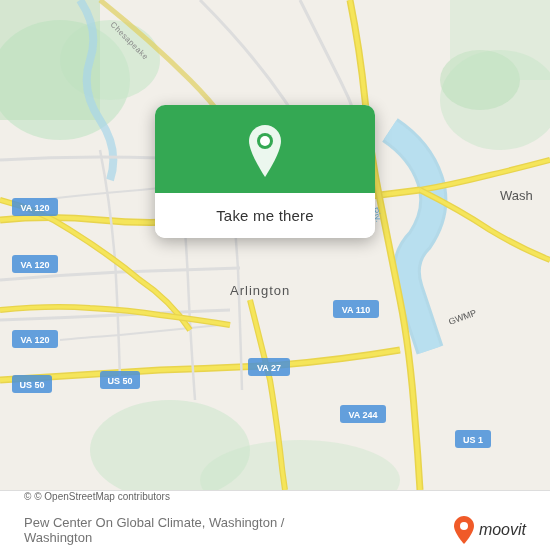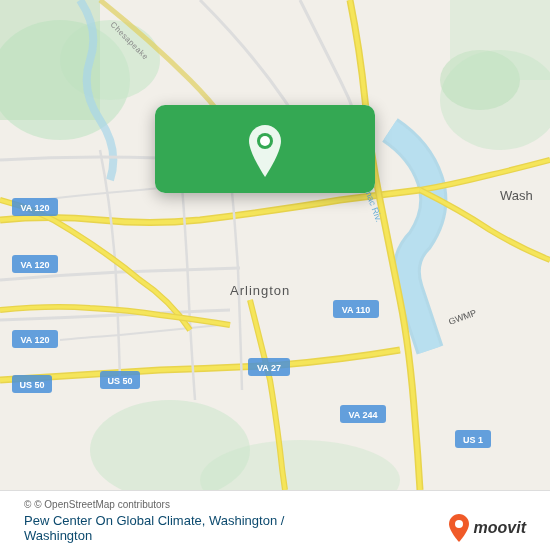--- a/index.html
+++ b/index.html
@@ -89,33 +89,33 @@
       margin-left: auto;
     }
 
     .moovit-pin {
       width: 22px;
       height: 28px;
     }
 
     .moovit-text {
       font-size: 16px;
-      font-weight: 700;
+      font-weight: 400;
       color: #333;
       font-style: italic;
     }
 
     #bottom-content {
       display: flex;
       flex-direction: column;
       padding: 6px 12px;
       background: white;
       height: 60px;
-      justify-content: center;
-      gap: 3px;
+      justify-content: flex-end;
+      gap: 13px;
       width: 100%;
     }
 
     #credit-line {
       font-size: 10px;
       color: #666;
     }
 
     #title-logo-row {
       display: flex;
@@ -223,31 +223,32 @@
 
   <div id="popup-card">
     <div id="popup-header">
 
       <svg class="location-pin" viewBox="0 0 44 52" xmlns="http://www.w3.org/2000/svg">
         <path d="M22 0C13.16 0 6 7.16 6 16c0 12 16 36 16 36s16-24 16-36C38 7.16 30.84 0 22 0z" fill="white" opacity="0.9"></path>
         <circle cx="22" cy="16" r="8" fill="#34a853"></circle>
         <circle cx="22" cy="16" r="5" fill="white"></circle>
       </svg>
     </div>
+    <button id="popup-button">Take me there</button>
   </div>
 </div>
 
 <div id="bottom-bar">
   <div id="bottom-content">
     <div id="credit-line">
       <span style="font-size:10px;">©</span>
       <span style="font-size:10px; color:#666;">© OpenStreetMap contributors</span>
     </div>
     <div id="title-logo-row">
-      <span style="font-size:13px; color:#0c4a6e;">
+      <span style="font-size:13px; color:#737373;">
         <span>Pew Center On Global Climate, Washington /</span>
         <br>
         <span>Washington</span>
       </span>
       <div id="moovit-logo">
 
         <svg class="moovit-pin" viewBox="0 0 22 28" xmlns="http://www.w3.org/2000/svg">
           <path d="M11 0C5.48 0 1 4.48 1 10c0 7 10 18 10 18S21 17 21 10C21 4.48 16.52 0 11 0z" fill="#f05a28"></path>
           <circle cx="11" cy="10" r="4" fill="white"></circle>
         </svg>

